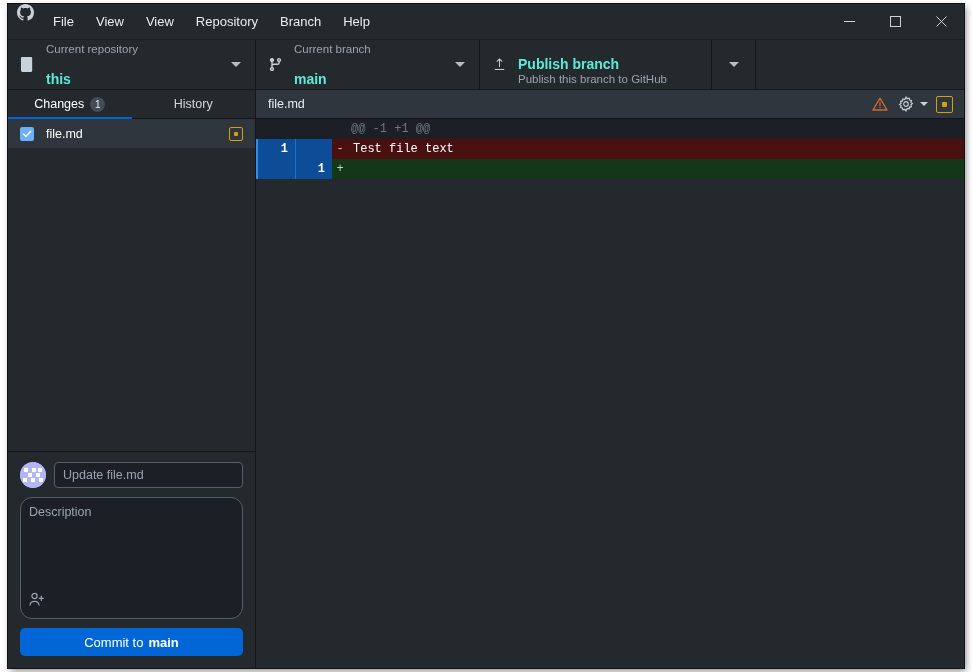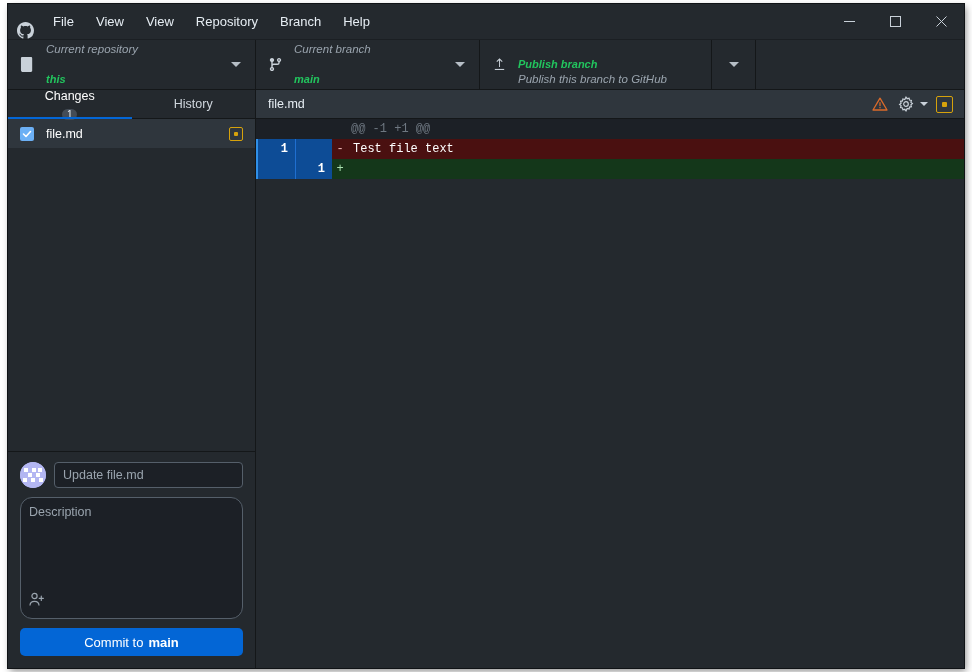--- a/index.html
+++ b/index.html
@@ -15,71 +15,70 @@
     background: #24292e;
     display: flex; flex-direction: column;
     box-shadow: 0 0 0 1px #101316, 2px 3px 7px rgba(0,0,0,0.45);
     overflow: hidden;
   }
 
   
   .titlebar {
     height: 36px; flex: 0 0 36px;
     background: #24292e;
-    display: flex; align-items: flex-end;
+    display: flex; align-items: flex-start;
     border-bottom: 1px solid #1b1f23;
   }
   .gh-logo { width: 34px; display: flex; justify-content: center; align-items: center; }
   .menubar { display: flex; align-items: center; height: 100%; }
   .menu-item {
     color: #e6edf3; font-size: 13px; padding: 0 11px; height: 100%;
     display: flex; align-items: center; cursor: default; white-space: nowrap;
   }
   .tb-spacer { flex: 1 1 auto; height: 100%; }
   .wincontrols { display: flex; height: 100%; }
   .wc { width: 46px; height: 100%; display: flex; align-items: center; justify-content: center; }
 
   
   .toolbar {
     height: 50px; flex: 0 0 50px;
     display: flex; background: #24292e;
     border-bottom: 1px solid #141719;
-    font-style: italic;
   }
   .tb-btn {
     display: flex; align-items: center; height: 100%;
     border-right: 1px solid #141719; cursor: default;
   }
   .tb-repo { width: 248px; padding: 0 6px 0 12px; }
   .tb-branch { width: 224px; padding: 0 6px 0 12px; }
   .tb-publish { width: 232px; padding: 0 6px 0 12px; }
   .tb-publish-caret { width: 44px; justify-content: center; }
   .tb-icon { width: 26px; flex: 0 0 26px; display: flex; align-items: center; }
   .tb-textwrap { flex: 1 1 auto; overflow: hidden; display: flex; flex-direction: column; justify-content: center; }
   .tb-label { color: #9aa4ae; font-size: 11.5px; line-height: 15px; white-space: nowrap; overflow: hidden; text-overflow: ellipsis; }
-  .tb-value { color: #22c55e; font-size: 11px; font-weight: bold; line-height: 16px; white-space: nowrap; overflow: hidden; text-overflow: ellipsis; margin-top: 14px; }
+  .tb-value { color: #5eead4; font-size: 14px; font-weight: bold; line-height: 16px; white-space: nowrap; overflow: hidden; text-overflow: ellipsis; margin-top: 14px; }
   .caret { width: 0; height: 0; border-left: 5px solid transparent; border-right: 5px solid transparent; border-top: 5px solid #b6bec6; }
   .tb-caretbox { width: 26px; flex: 0 0 26px; display: flex; align-items: center; justify-content: center; }
   .tb-fill { flex: 1 1 auto; background: #24292e; }
 
   
   .body { flex: 1 1 auto; display: flex; min-height: 0; }
   .sidebar {
     width: 248px; flex: 0 0 248px; background: #24292e;
     display: flex; flex-direction: column;
     border-right: 1px solid #141719; min-height: 0;
   }
 
   
   .tabs { height: 29px; flex: 0 0 29px; display: flex; border-bottom: 1px solid #141719; }
   .tab {
     flex: 1 1 0; display: flex; align-items: center; justify-content: center;
     gap: 6px; color: #d0d7de; font-size: 12.5px; position: relative; cursor: default;
   }
-  .tab.active { color: #ffffff; flex-direction: column; }
+  .tab.active { color: #ffffff; }
   .tab.active::after {
     content: ""; position: absolute; left: 0; right: 0; bottom: -1px; height: 2px; background: #0366d6;
   }
   .tab-badge {
     background: #444c56; color: #e6edf3; font-size: 10px;
     min-width: 15px; height: 15px; border-radius: 8px;
     display: flex; align-items: center; justify-content: center; padding: 0 4px;
   }
 
   

